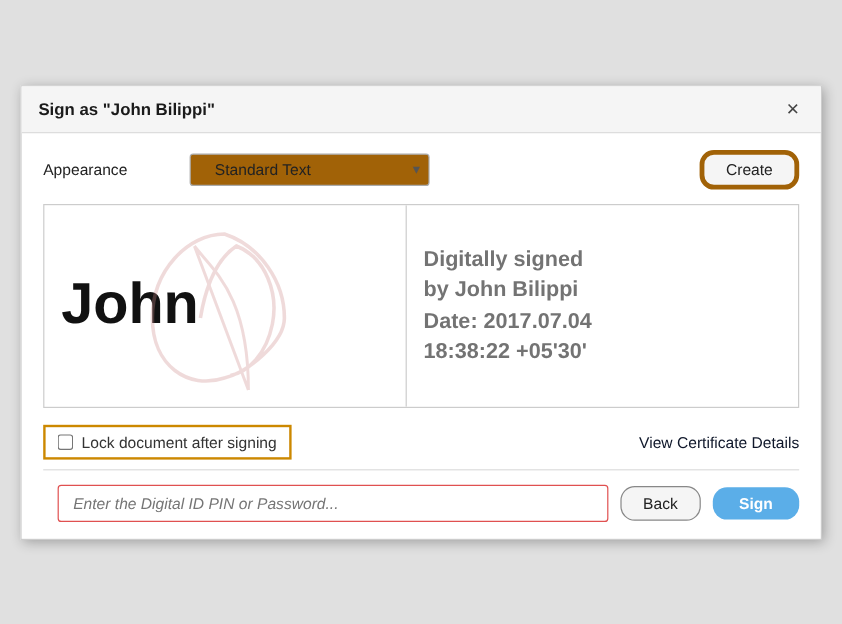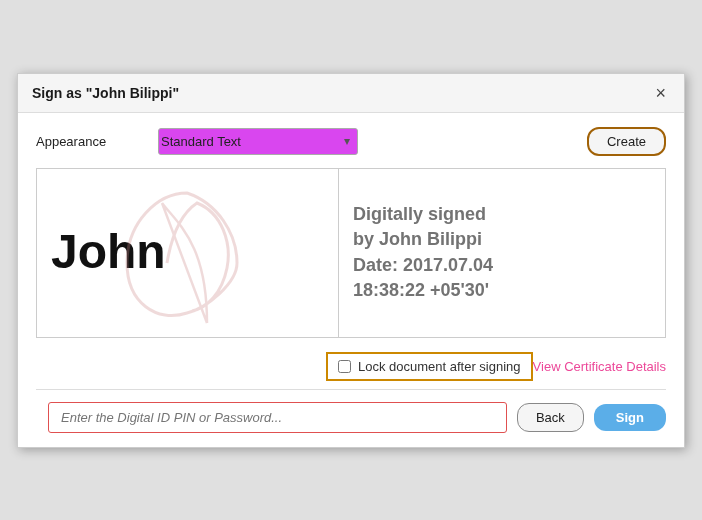--- a/index.html
+++ b/index.html
@@ -51,24 +51,24 @@
     }
     .appearance-label {
       font-size: 13px;
       color: #222;
       margin-right: 12px;
       min-width: 80px;
     }
     .appearance-select {
       border: 1px solid #aaa;
       border-radius: 3px;
-      padding: 5px 28px 5px 2px;
-      font-size: 13px;
-      color: #222;
-      background: #d946ef;
+      padding: 5px 28px 5px 20px;
+      font-size: 13px;
+      color: #222;
+      background: #a16207;
       appearance: none;
       -webkit-appearance: none;
       min-width: 200px;
       cursor: pointer;
       position: relative;
     }
     .select-wrapper {
       position: relative;
       display: inline-block;
     }
@@ -77,21 +77,21 @@
       position: absolute;
       right: 8px;
       top: 50%;
       transform: translateY(-50%);
       pointer-events: none;
       color: #555;
       font-size: 12px;
     }
     .create-btn {
       margin-left: auto;
-      border: 2px solid #a16207;
+      border: 4px solid #a16207;
       border-radius: 12px;
       background: #f5f5f5;
       padding: 5px 18px;
       font-size: 13px;
       cursor: pointer;
       color: #222;
     }
     .signature-preview {
       border: 1px solid #ccc;
       display: flex;
@@ -143,21 +143,21 @@
     .sig-info-text {
       font-size: 18px;
       font-weight: bold;
       color: #737373;
       line-height: 1.4;
       font-family: Arial, sans-serif;
     }
     .lock-row {
       display: flex;
       align-items: center;
-      justify-content: flex-end;
+      justify-content: space-between;
       margin-bottom: 8px;
     }
     .lock-checkbox-area {
       display: flex;
       align-items: center;
       border: 2px solid #cc8800;
       padding: 5px 10px;
       background: #fff;
     }
     .lock-checkbox {
@@ -165,21 +165,21 @@
       height: 13px;
       margin-right: 7px;
       cursor: pointer;
     }
     .lock-label {
       font-size: 13px;
       color: #333;
     }
     .view-cert-link {
       font-size: 13px;
-      color: #ec4899;
+      color: #0f172a;
       cursor: pointer;
       text-decoration: none;
     }
     .review-row {
       display: flex;
       align-items: center;
       justify-content: space-between;
       margin-bottom: 14px;
     }
     .review-text {

